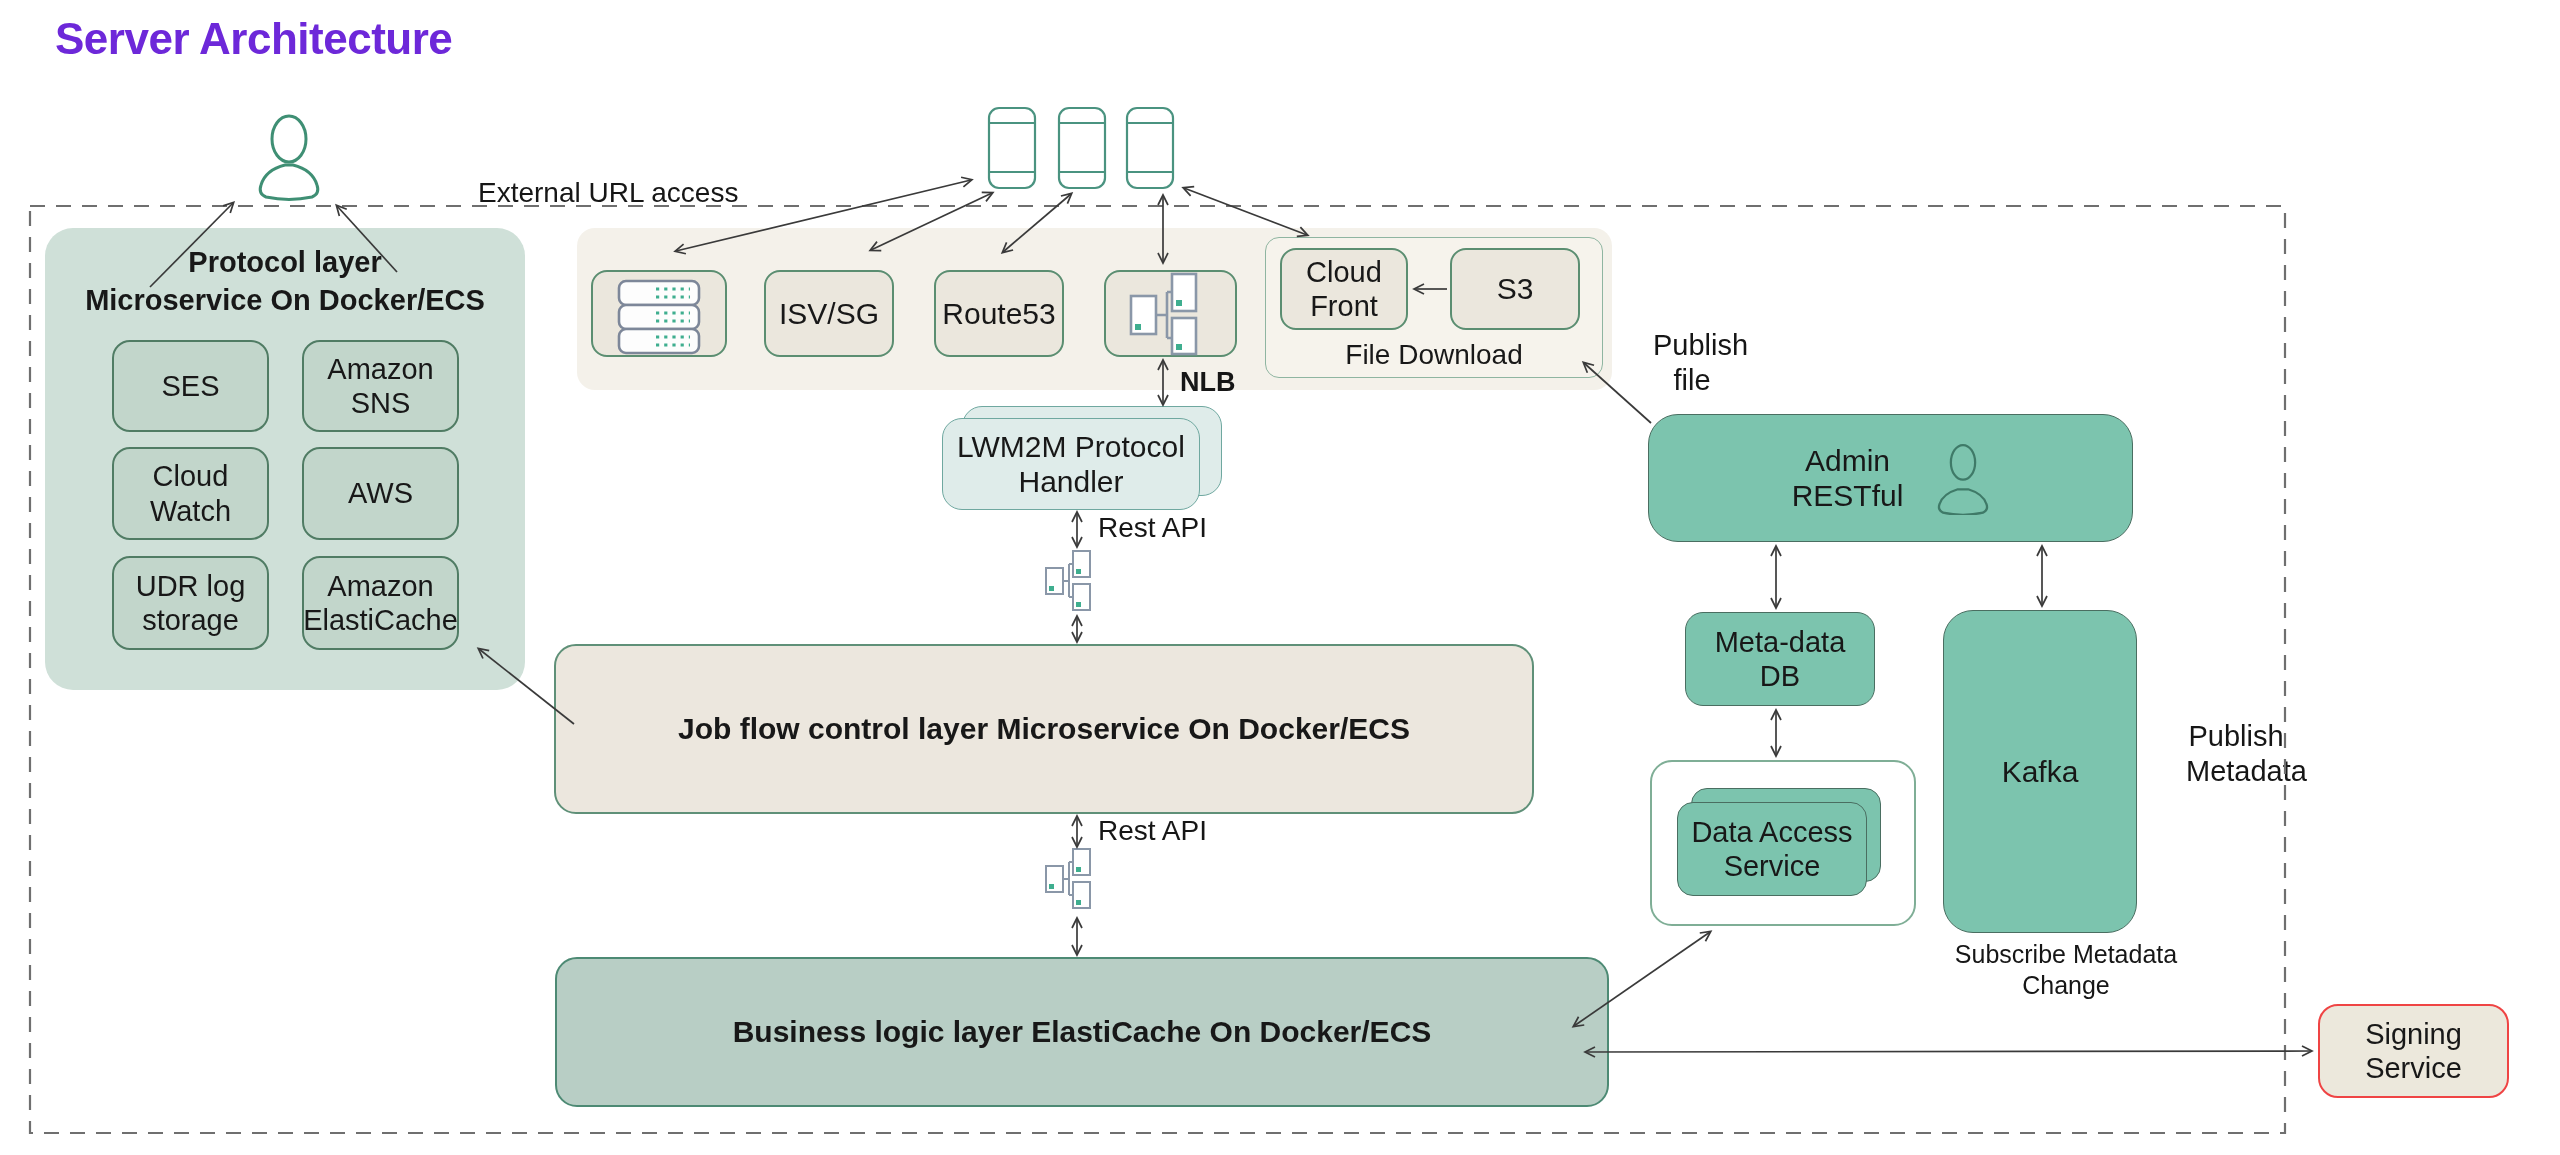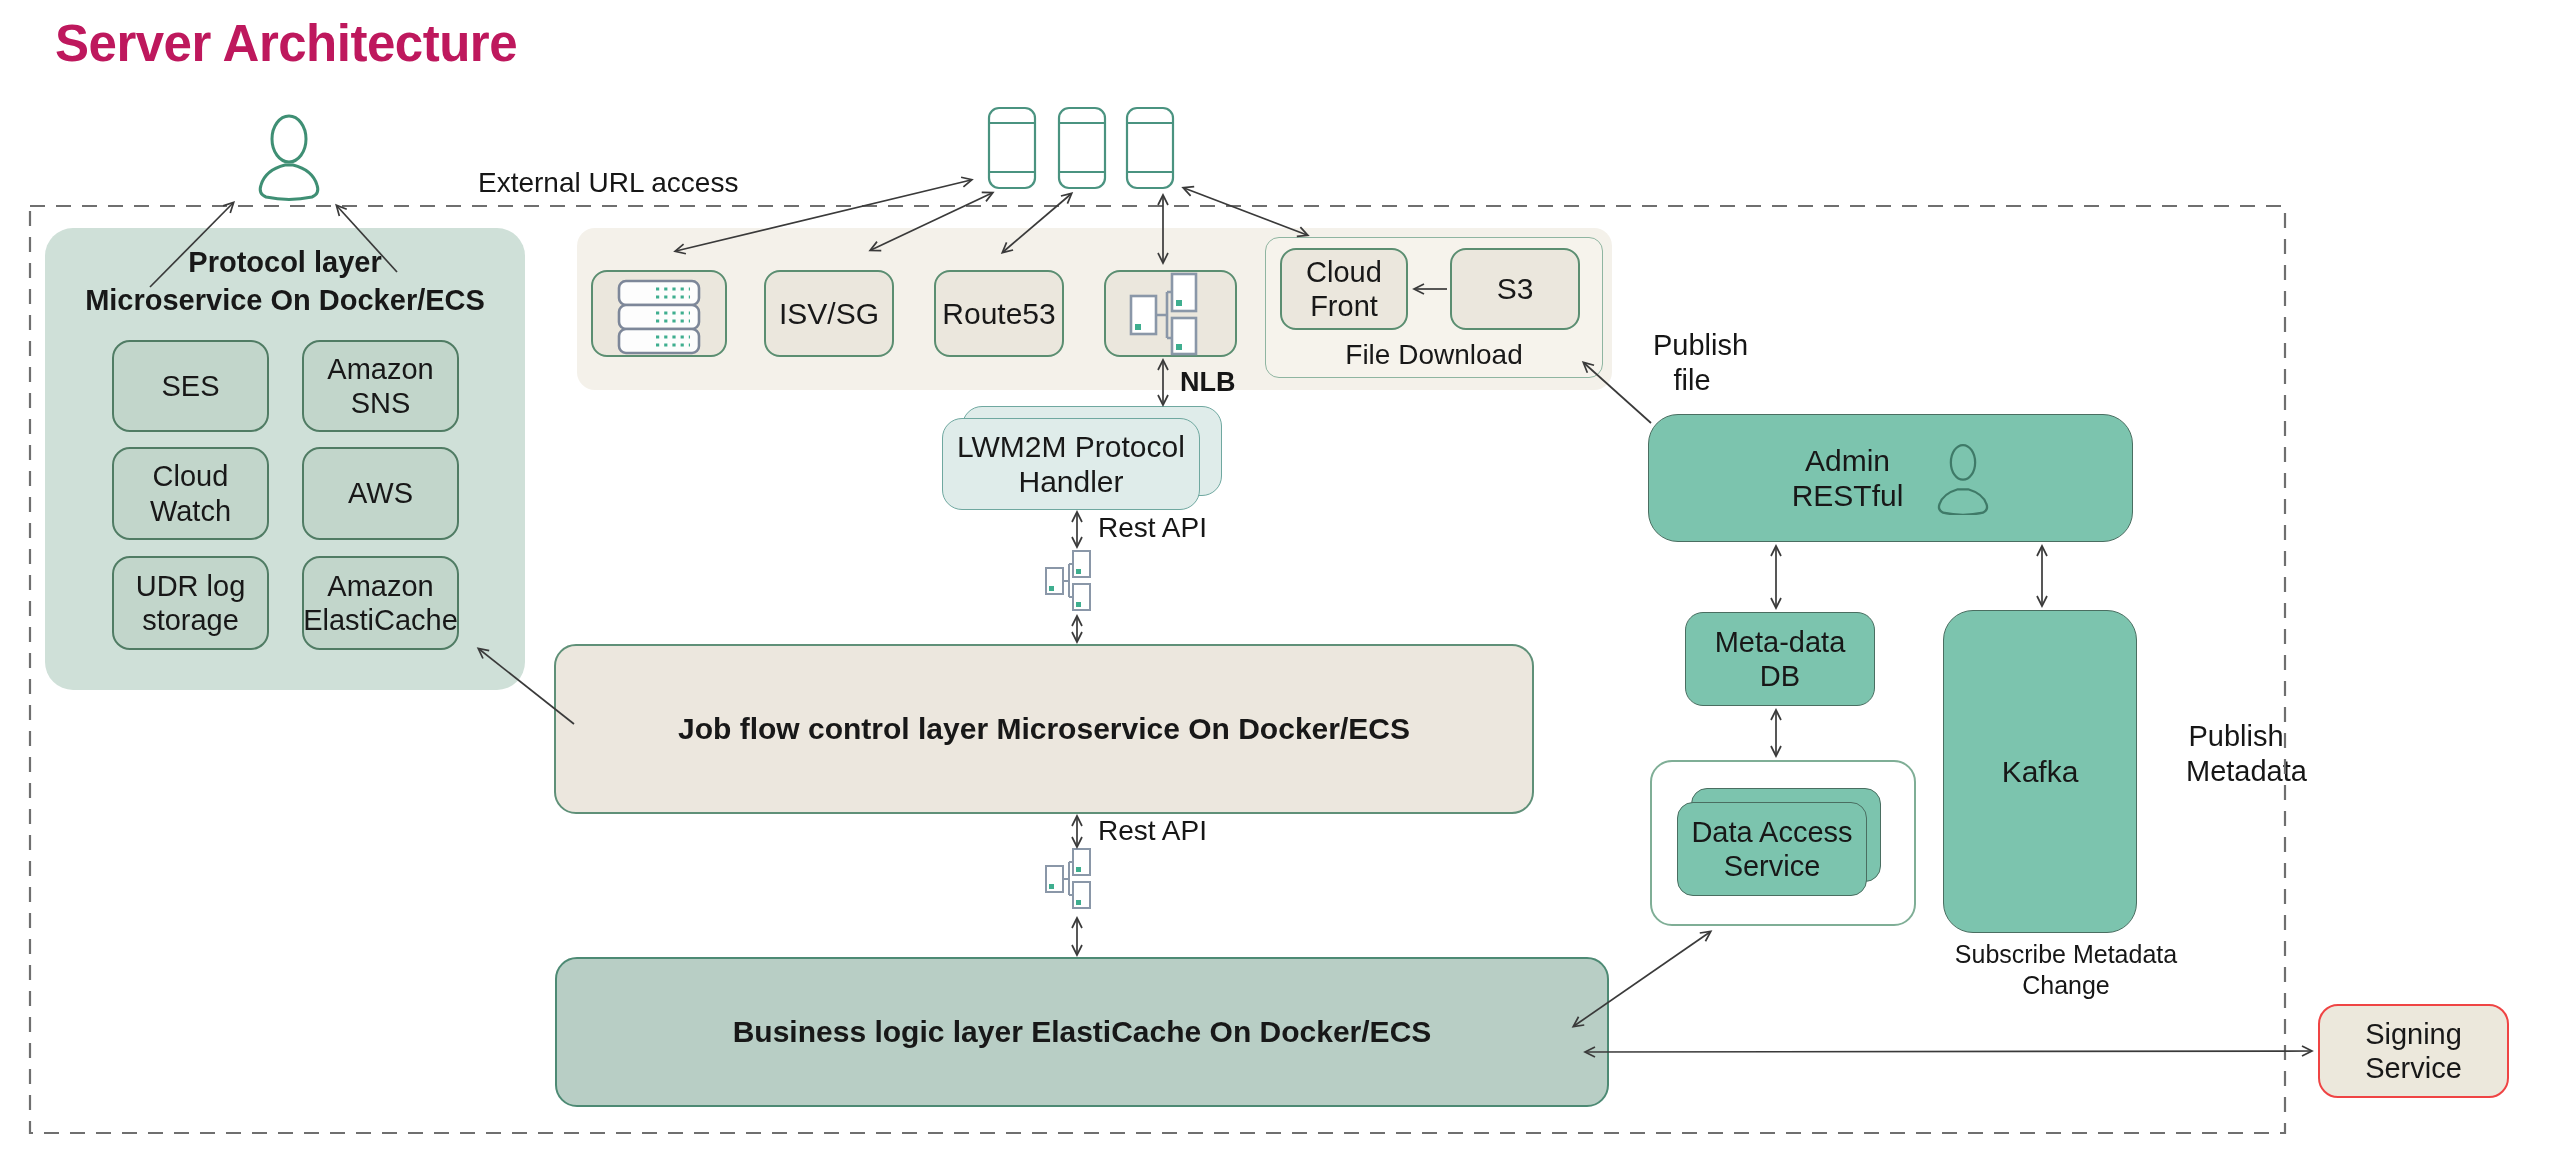--- a/index.html
+++ b/index.html
@@ -1,22 +1,22 @@
 <!DOCTYPE html>
 <html><head>
 <meta charset="utf-8">
 <style>
   html,body{margin:0;padding:0;background:#ffffff;}
   .canvas{
     position:relative;width:2560px;height:1155px;background:#ffffff;overflow:hidden;
     font-family:"Liberation Sans","DejaVu Sans",sans-serif;color:#181818;
   }
   .page-title{
-    position:absolute;left:55px;top:14px;font-size:51px;font-weight:800;
-    letter-spacing:-0.5px;color:#be185d;
+    position:absolute;left:55px;top:14px;font-size:44px;font-weight:800;
+    letter-spacing:-0.5px;color:#6d28d9;
   }
   .flabel{position:absolute;font-size:28px;color:#161616;line-height:1.22;white-space:nowrap;}
   .flabel.center{text-align:center;white-space:normal;}
   .flabel .ln{display:block;padding-left:40px;}
   .bold{font-weight:700;}
   .box{
     position:absolute;box-sizing:border-box;display:flex;flex-direction:column;
     align-items:center;justify-content:center;text-align:center;line-height:1.18;
   }
   .box .ln{display:block;}
@@ -46,21 +46,21 @@
   .layer3{z-index:4;}
   .txt{z-index:5;}
 </style>
 </head>
 <body>
 
 <div class="canvas">
 
   <div class="page-title">Server Architecture</div>
 
-  <div class="flabel" style="left:478px;top:166px;">External URL access</div>
+  <div class="flabel" style="left:478px;top:176px;">External URL access</div>
   <div class="flabel bold txt" style="left:1180px;top:366px;font-size:27px;">NLB</div>
   <div class="flabel txt" style="left:1098px;top:511px;">Rest API</div>
   <div class="flabel txt" style="left:1098px;top:814px;">Rest API</div>
   <div class="flabel center" style="left:1613px;top:328px;width:118px;font-size:29px;">
     <span class="ln">Publish</span>
     <span class="ln">file</span>
   </div>
   <div class="flabel center" style="left:2146px;top:719px;width:140px;font-size:29px;">
     <span class="ln">Publish</span>
     <span class="ln">Metadata</span>

